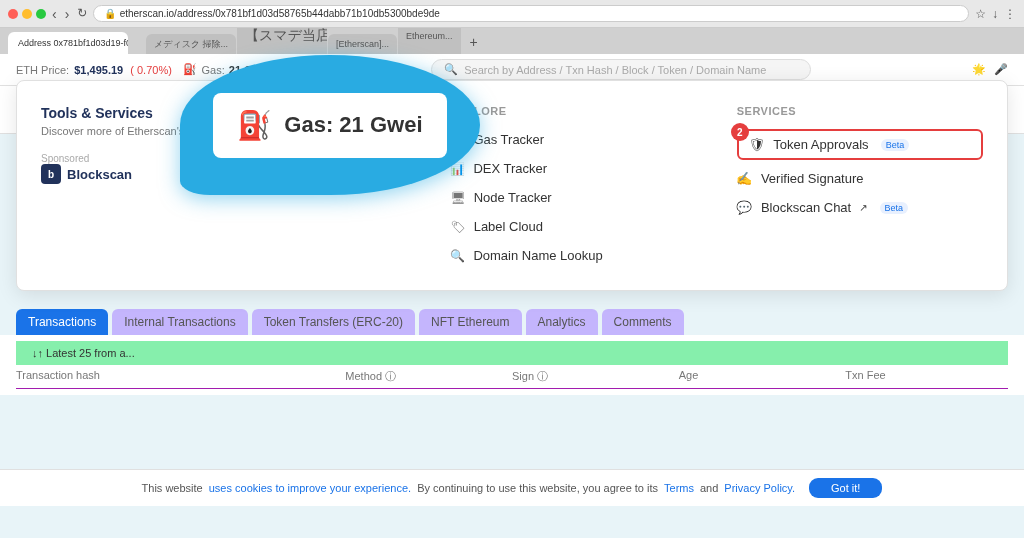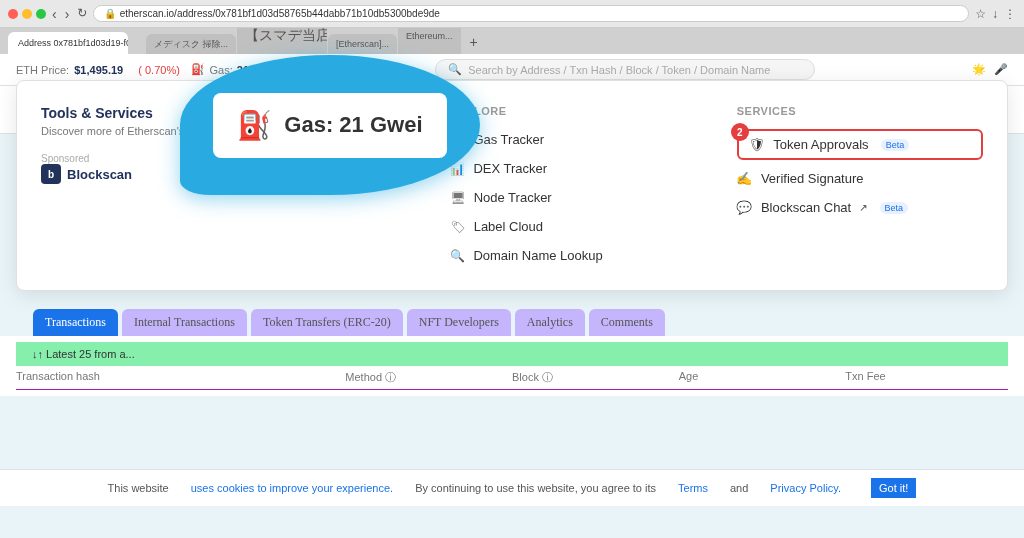--- a/index.html
+++ b/index.html
@@ -239,23 +239,22 @@
       padding: 12px 16px;
       flex: 1;
     }
     .info-label { font-size: 10px; color: #777; font-weight: 600; text-transform: uppercase; }
     .info-value { font-size: 14px; color: #21325b; font-weight: 600; margin-top: 2px; }
     .info-sub { font-size: 11px; color: #999; }
     .txn-link { color: #1a73e8; }
 
     
     .tabs-row {
-      display: flex; gap: 4px; padding: 8px 33px 0;
+      display: flex; gap: 4px; padding: 8px 16px 0;
       background: #e8f4f8;
-      font-family: Liberation Serif, serif;
     }
     .tab {
       padding: 6px 12px;
       border-radius: 6px 6px 0 0;
       font-size: 12px;
       cursor: pointer;
       color: #555;
       background: #c4b5fd;
     }
     .tab-active {
@@ -267,32 +266,32 @@
     .cookie-bar {
       position: absolute;
       bottom: 32px;
       left: 0; right: 0;
       background: #fff;
       border-top: 1px solid #e0e0e0;
       padding: 8px 16px;
       display: flex;
       align-items: center;
       justify-content: center;
-      gap: 22px;
+      gap: 6px;
       font-size: 11px;
       color: #555;
       z-index: 400;
     }
     .cookie-link { color: #1a73e8; }
     .cookie-btn {
       background: #1a73e8;
       color: white;
       border: none;
-      border-radius: 0;
-      padding: 4px 8px;
+      border-radius: 9px;
+      padding: 4px 22px;
       font-size: 11px;
       cursor: pointer;
       margin-left: 8px;
     }
 
     
     .table-header {
       padding: 6px 16px;
       font-size: 11px;
       color: #333;
@@ -380,21 +379,21 @@
   <div style="background:#c0c0c0;border-radius:6px 6px 0 0;padding:4px 8px;font-size:9px;color:#555;max-width:80px;overflow:hidden;text-overflow:ellipsis;white-space:nowrap;height:20px;display:flex;align-items:center;">[Etherscan]...</div>
   <div style="background:#c0c0c0;border-radius:6px 6px 0 0;padding:4px 8px;font-size:9px;color:#555;max-width:80px;overflow:hidden;text-overflow:ellipsis;white-space:nowrap;height:36px;display:flex;align-items:center;">Ethereum...</div>
   <div style="padding:4px 8px;font-size:14px;color:#555;cursor:pointer;">+</div>
 </div>
 
 <div class="top-bar">
   <div class="top-bar-left">
     <span>
       <span style="color:#777;margin-top:8px;">ETH Price:</span>
       <strong style="color:#21325b;margin-left:2px;">$1,495.19</strong>
-      <span style="color:#e53e3e;margin-left:12px;">( 0.70%)</span>
+      <span style="color:#e53e3e;margin-left:4px;">( 0.70%)</span>
     </span>
     <span class="gas-badge">
       <span>⛽</span>
       <span style="color:#777;">Gas:</span>
       <strong>21 Gwei</strong>
     </span>
   </div>
   <div class="search-bar">
     <span>🔍</span>
     <span style="color:#aaa;font-size:11px;">Search by Address / Txn Hash / Block / Token / Domain Name</span>
@@ -557,33 +556,33 @@
         <button class="chat-btn">Start Chat</button>
       </div>
     </div>
   </div>
 </div>
 
 <div class="tabs-row">
   <div class="tab tab-active">Transactions</div>
   <div class="tab">Internal Transactions</div>
   <div class="tab">Token Transfers (ERC-20)</div>
-  <div class="tab">NFT Developers</div>
+  <div class="tab">NFT Ethereum</div>
   <div class="tab">Analytics</div>
   <div class="tab">Comments</div>
 </div>
 
 <div style="background:white; padding:6px 16px;">
   <div class="table-header">
     <span>↓↑ Latest 25 from a...</span>
   </div>
   <div style="display:flex;gap:4px;padding:4px 0;font-size:11px;color:#777;border-bottom:1px solid #a21caf;">
     <span style="flex:2;">Transaction hash</span>
     <span style="flex:1;">Method ⓘ</span>
-    <span style="flex:1;">Block ⓘ</span>
+    <span style="flex:1;">Sign ⓘ</span>
     <span style="flex:1;">Age</span>
     <span style="flex:1;">Txn Fee</span>
   </div>
 </div>
 
 <div class="cookie-bar">
   <span>This website</span>
   <a class="cookie-link">uses cookies to improve your experience.</a>
   <span>By continuing to use this website, you agree to its</span>
   <a class="cookie-link">Terms</a>

